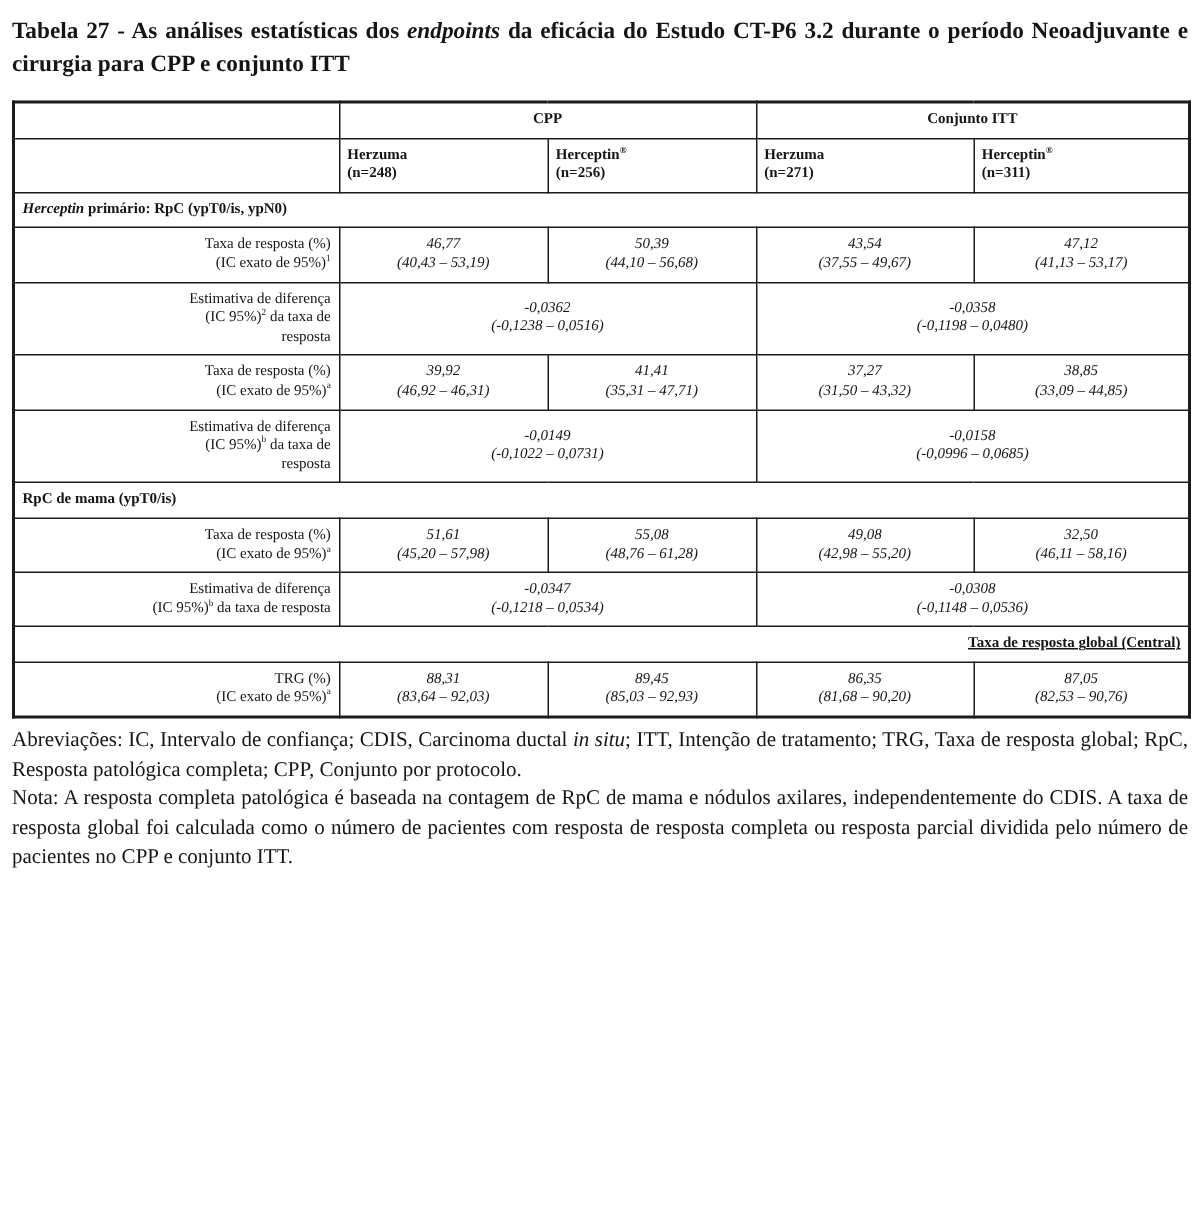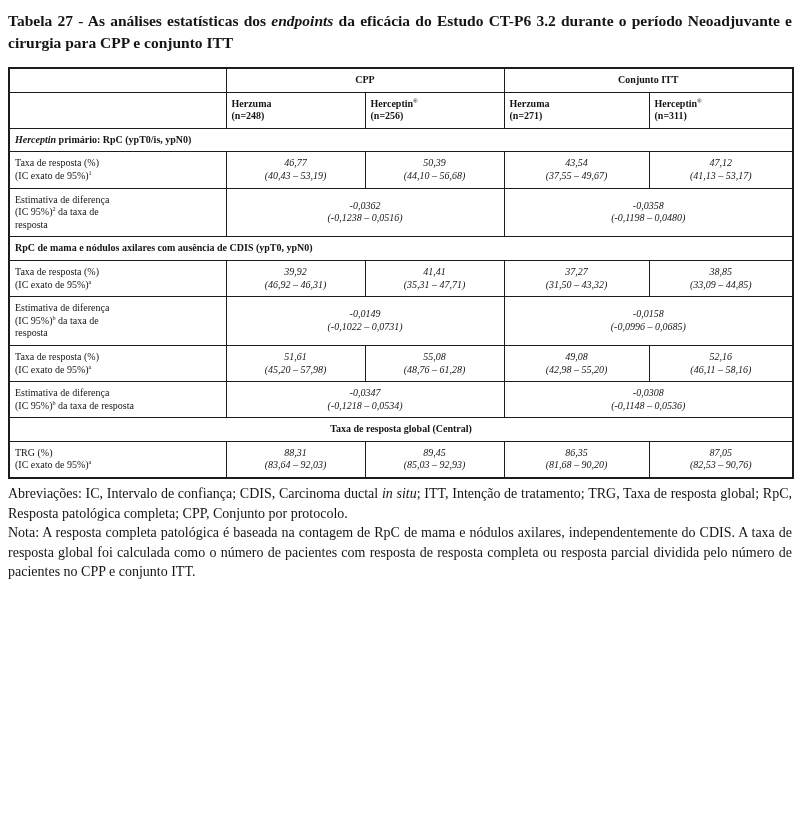--- a/index.html
+++ b/index.html
@@ -46,23 +46,23 @@
   }
   td.ch {
     font-weight: 700;
     padding: 7px 3px;
   }
   td.sec {
     font-weight: 700;
     text-align: left;
     padding: 5px 6px;
   }
-  td.sec.center { text-align: center; }
+  td.sec.center { text-align: right; text-decoration: underline; }
   td.lab {
-    text-align: left;
+    text-align: right;
     padding: 7px 6px;
   }
   td.val {
     text-align: center;
     padding: 7px 3px;
     font-style: italic;
   }
   sup {
     font-size: 0.62em;
     line-height: 0;
@@ -119,41 +119,41 @@
       <td class="val"><span>43,54</span><br><span>(37,55 – 49,67)</span></td>
       <td class="val"><span>47,12</span><br><span>(41,13 – 53,17)</span></td>
     </tr>
     <tr>
       <td class="lab"><span>Estimativa de diferença</span><br><span>(IC 95%)</span><sup>2</sup><span> da taxa de</span><br><span>resposta</span></td>
       <td class="val" colspan="2"><span>-0,0362</span><br><span>(-0,1238 – 0,0516)</span></td>
       <td class="val" colspan="2"><span>-0,0358</span><br><span>(-0,1198 – 0,0480)</span></td>
     </tr>
 
     <tr>
-      <td class="sec" colspan="5">RpC de mama e nódulos axilares com ausência de CDIS (ypT0, ypN0)</td>
-    </tr>
-    <tr>
       <td class="lab"><span>Taxa de resposta (%)</span><br><span>(IC exato de 95%)</span><sup>a</sup></td>
       <td class="val"><span>39,92</span><br><span>(46,92 – 46,31)</span></td>
       <td class="val"><span>41,41</span><br><span>(35,31 – 47,71)</span></td>
       <td class="val"><span>37,27</span><br><span>(31,50 – 43,32)</span></td>
       <td class="val"><span>38,85</span><br><span>(33,09 – 44,85)</span></td>
     </tr>
     <tr>
       <td class="lab"><span>Estimativa de diferença</span><br><span>(IC 95%)</span><sup>b</sup><span> da taxa de</span><br><span>resposta</span></td>
       <td class="val" colspan="2"><span>-0,0149</span><br><span>(-0,1022 – 0,0731)</span></td>
       <td class="val" colspan="2"><span>-0,0158</span><br><span>(-0,0996 – 0,0685)</span></td>
     </tr>
 
     <tr>
+      <td class="sec" colspan="5">RpC de mama (ypT0/is)</td>
+    </tr>
+    <tr>
       <td class="lab"><span>Taxa de resposta (%)</span><br><span>(IC exato de 95%)</span><sup>a</sup></td>
       <td class="val"><span>51,61</span><br><span>(45,20 – 57,98)</span></td>
       <td class="val"><span>55,08</span><br><span>(48,76 – 61,28)</span></td>
       <td class="val"><span>49,08</span><br><span>(42,98 – 55,20)</span></td>
-      <td class="val"><span>52,16</span><br><span>(46,11 – 58,16)</span></td>
+      <td class="val"><span>32,50</span><br><span>(46,11 – 58,16)</span></td>
     </tr>
     <tr>
       <td class="lab"><span>Estimativa de diferença</span><br><span>(IC 95%)</span><sup>b</sup><span> da taxa de resposta</span></td>
       <td class="val" colspan="2"><span>-0,0347</span><br><span>(-0,1218 – 0,0534)</span></td>
       <td class="val" colspan="2"><span>-0,0308</span><br><span>(-0,1148 – 0,0536)</span></td>
     </tr>
 
     <tr>
       <td class="sec center" colspan="5">Taxa de resposta global (Central)</td>
     </tr>

